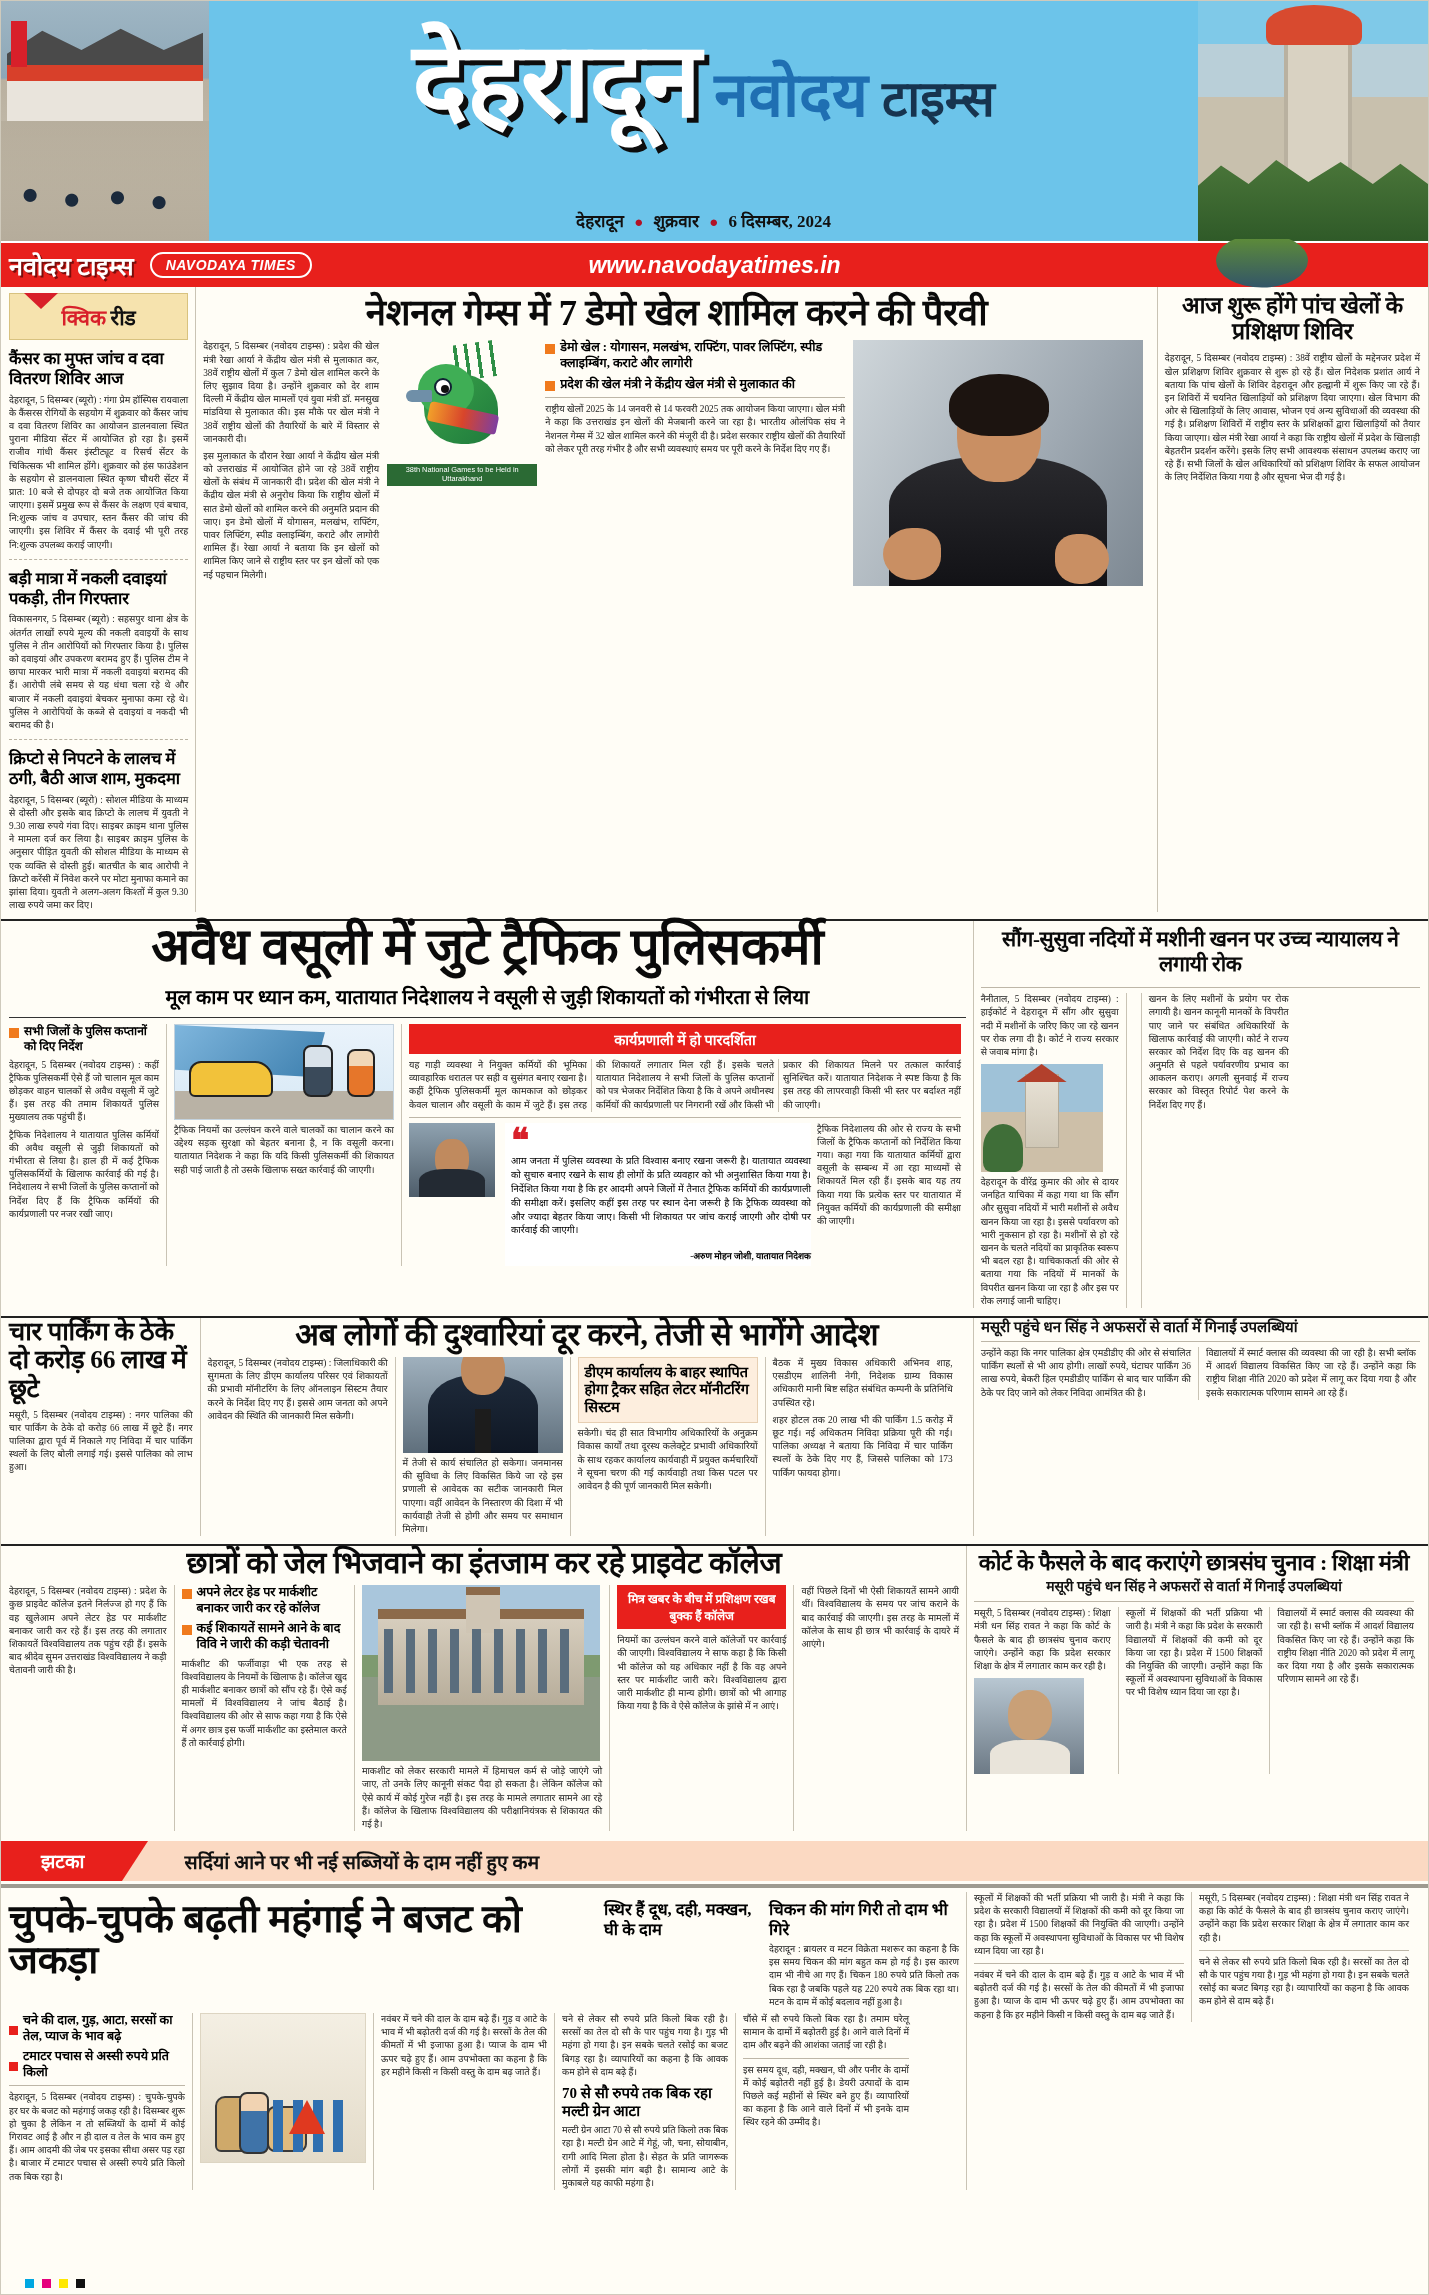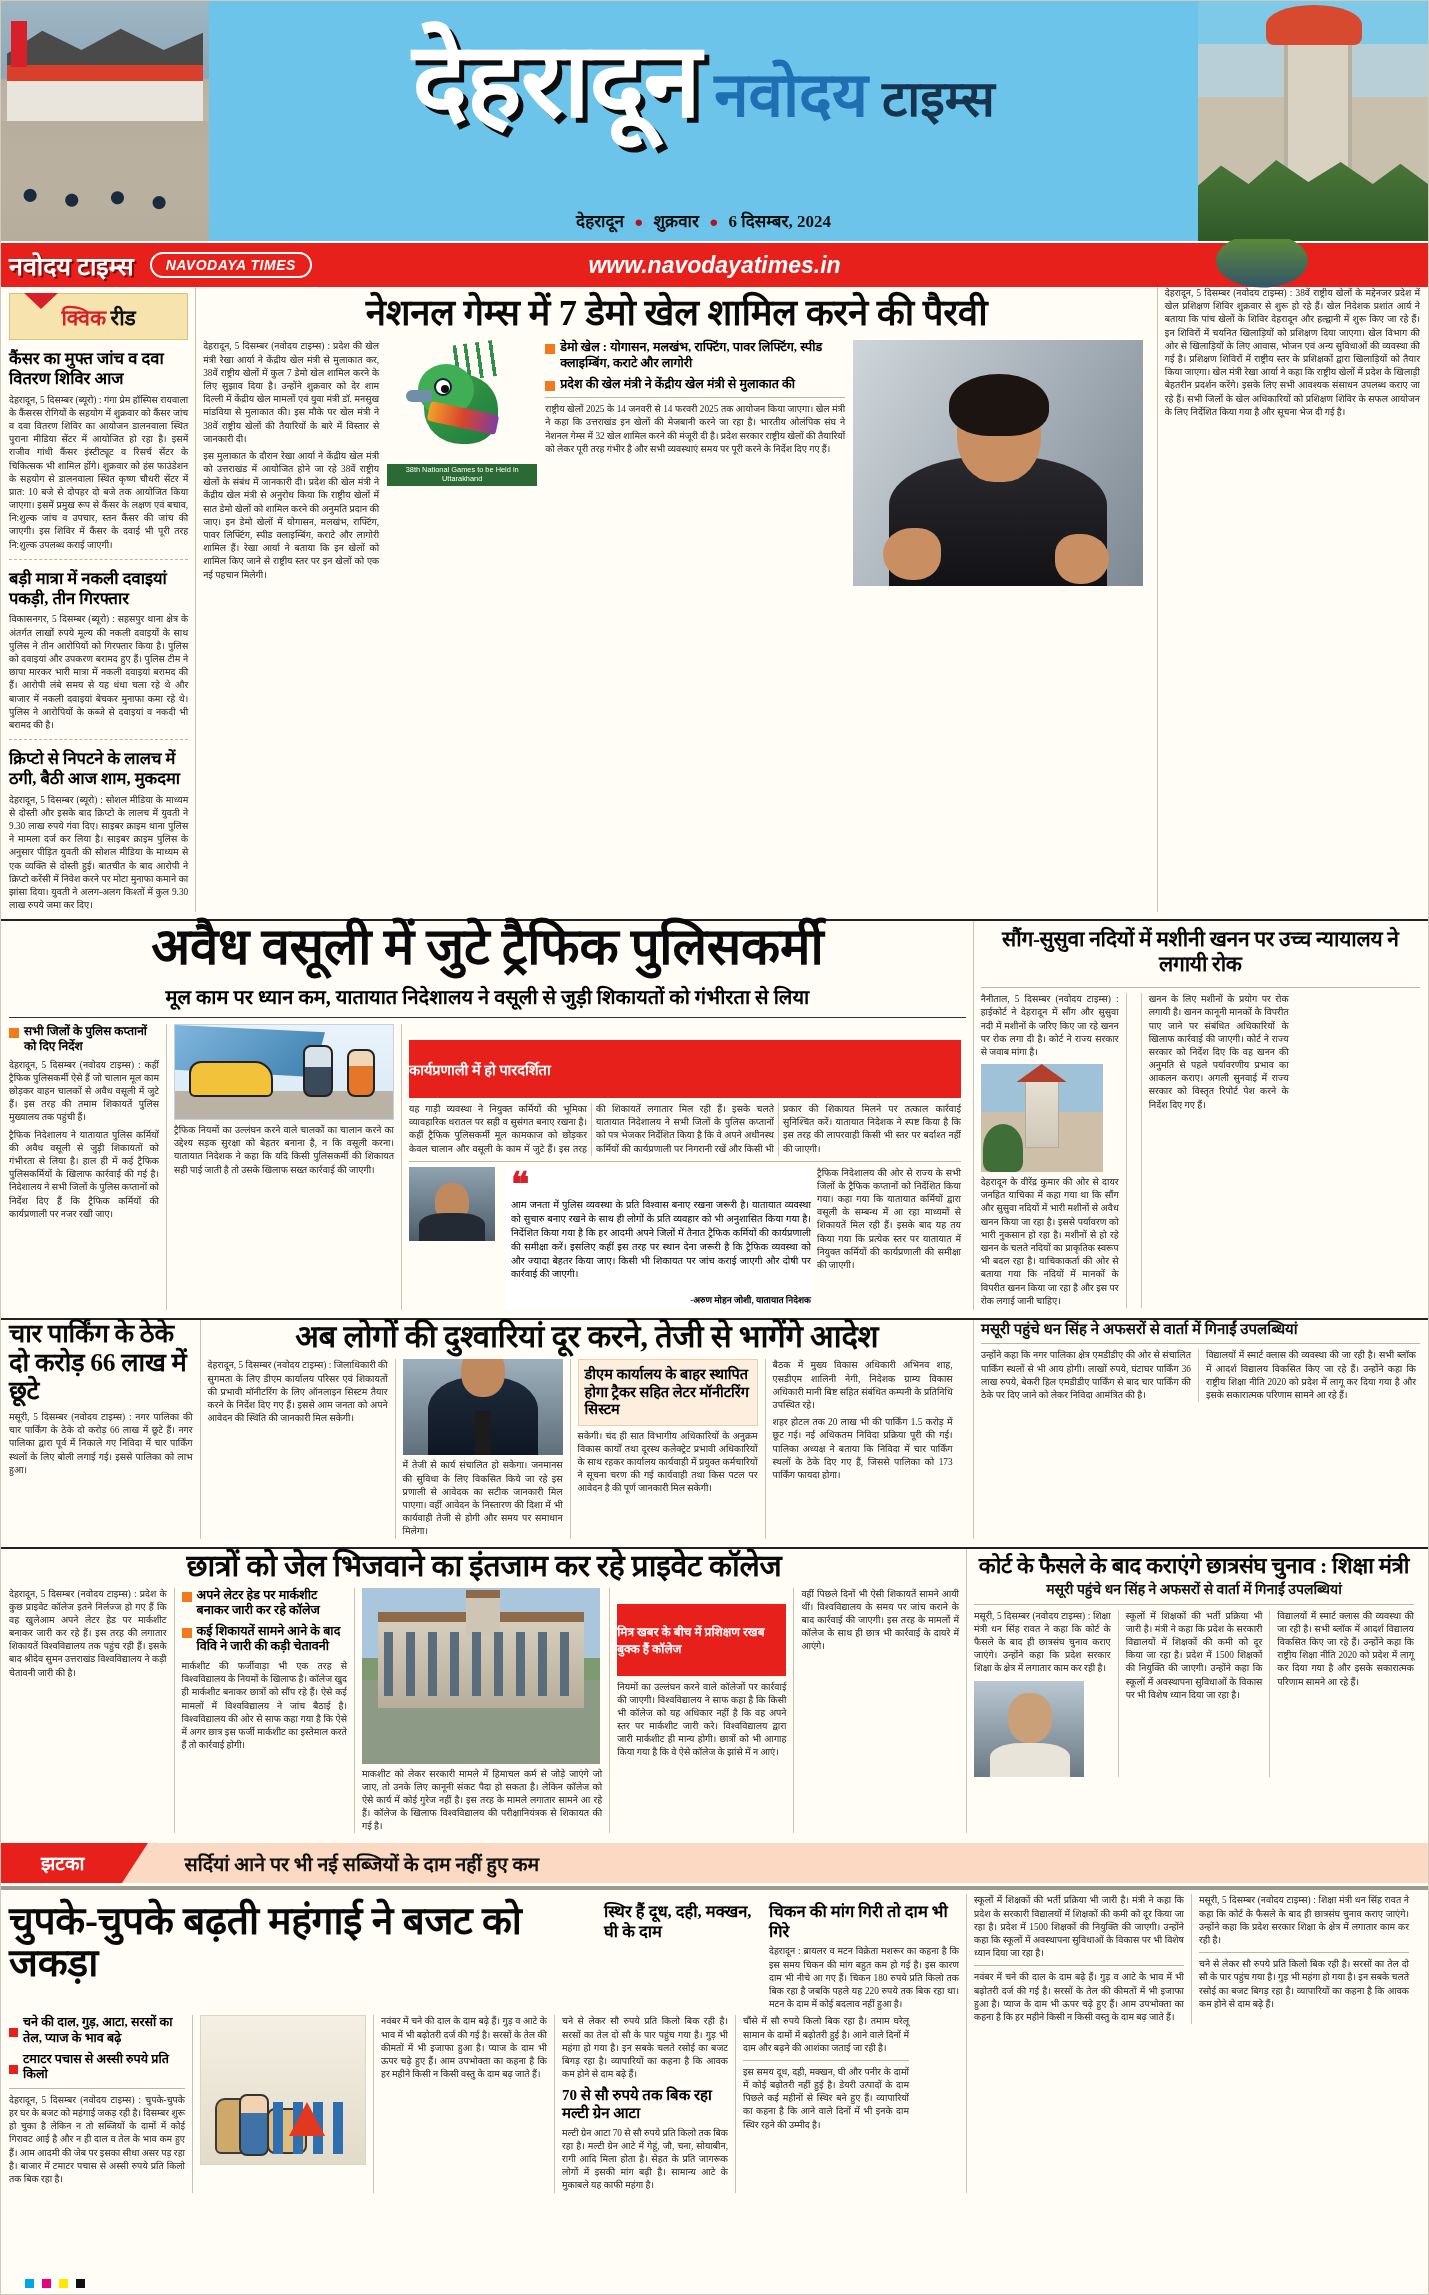--- a/index.html
+++ b/index.html
@@ -187,21 +187,21 @@
   
   .story2 { width:262px; }
   .s2-hl { font-size:23px; text-align:center; line-height:1.14; padding:6px 0 7px; }
 
   
   .bigstory { border-top:2px solid #222; margin-top:7px; padding-top:5px; }
   .bs-hl { font-size:51px; text-align:center; line-height:1.05; }
   .bs-sub { font-size:20px; text-align:center; font-family:"Liberation Serif",serif;
             font-weight:bold; padding:8px 0 7px; border-bottom:1px solid #333; }
   .redstrip { background:#e8201c; color:#fff; font-family:"Liberation Serif",serif;
-              font-weight:bold; font-size:14.5px; padding:19px 0;margin-top:16px; }
+              font-weight:bold; font-size:14.5px; text-align:center; padding:5px 0; }
   .cartoon {
     height:96px; position:relative; overflow:hidden;
     background:linear-gradient(to bottom,#eaf3fb,#d6e8f5);
     border:1px solid #c3d2dd;
   }
   .cartoon .road{ position:absolute; left:0; bottom:0; width:100%; height:28px; background:#b9b2a5;}
   .cartoon .car{ position:absolute; left:14px; bottom:22px; width:84px; height:36px;
      background:#f2c23a; border-radius:12px 18px 6px 6px; border:2px solid #222;}
   .cartoon .cop{ position:absolute; right:60px; bottom:22px; width:30px; height:52px;
      background:linear-gradient(to bottom,#d9e2ea 0 42%, #3a4a5a 42% 100%); border:2px solid #222; border-radius:8px;}
@@ -408,20 +408,21 @@
           <div class="hair"></div>
           <div class="hand"></div>
           <div class="hand2"></div>
         </div>
       </div>
     </div>
 
     <div class="rule-v"></div>
 
     <div class="story2">
+      <div class="hl s2-hl">आज शुरू होंगे पांच खेलों के प्रशिक्षण शिविर</div>
       <div class="body">देहरादून, 5 दिसम्बर (नवोदय टाइम्स) : 38वें राष्ट्रीय खेलों के मद्देनजर प्रदेश में खेल प्रशिक्षण शिविर शुक्रवार से शुरू हो रहे हैं। खेल निदेशक प्रशांत आर्य ने बताया कि पांच खेलों के शिविर देहरादून और हल्द्वानी में शुरू किए जा रहे हैं। इन शिविरों में चयनित खिलाड़ियों को प्रशिक्षण दिया जाएगा। खेल विभाग की ओर से खिलाड़ियों के लिए आवास, भोजन एवं अन्य सुविधाओं की व्यवस्था की गई है। प्रशिक्षण शिविरों में राष्ट्रीय स्तर के प्रशिक्षकों द्वारा खिलाड़ियों को तैयार किया जाएगा। खेल मंत्री रेखा आर्या ने कहा कि राष्ट्रीय खेलों में प्रदेश के खिलाड़ी बेहतरीन प्रदर्शन करेंगे। इसके लिए सभी आवश्यक संसाधन उपलब्ध कराए जा रहे हैं। सभी जिलों के खेल अधिकारियों को प्रशिक्षण शिविर के सफल आयोजन के लिए निर्देशित किया गया है और सूचना भेज दी गई है।</div>
     </div>
   </div>
 
   <div class="pad bigstory">
     <div class="cols">
       <div style="width:958px;">
         <div class="hl bs-hl">अवैध वसूली में जुटे ट्रैफिक पुलिसकर्मी</div>
         <div class="bs-sub">मूल काम पर ध्यान कम, यातायात निदेशालय ने वसूली से जुड़ी शिकायतों को गंभीरता से लिया</div>
 

